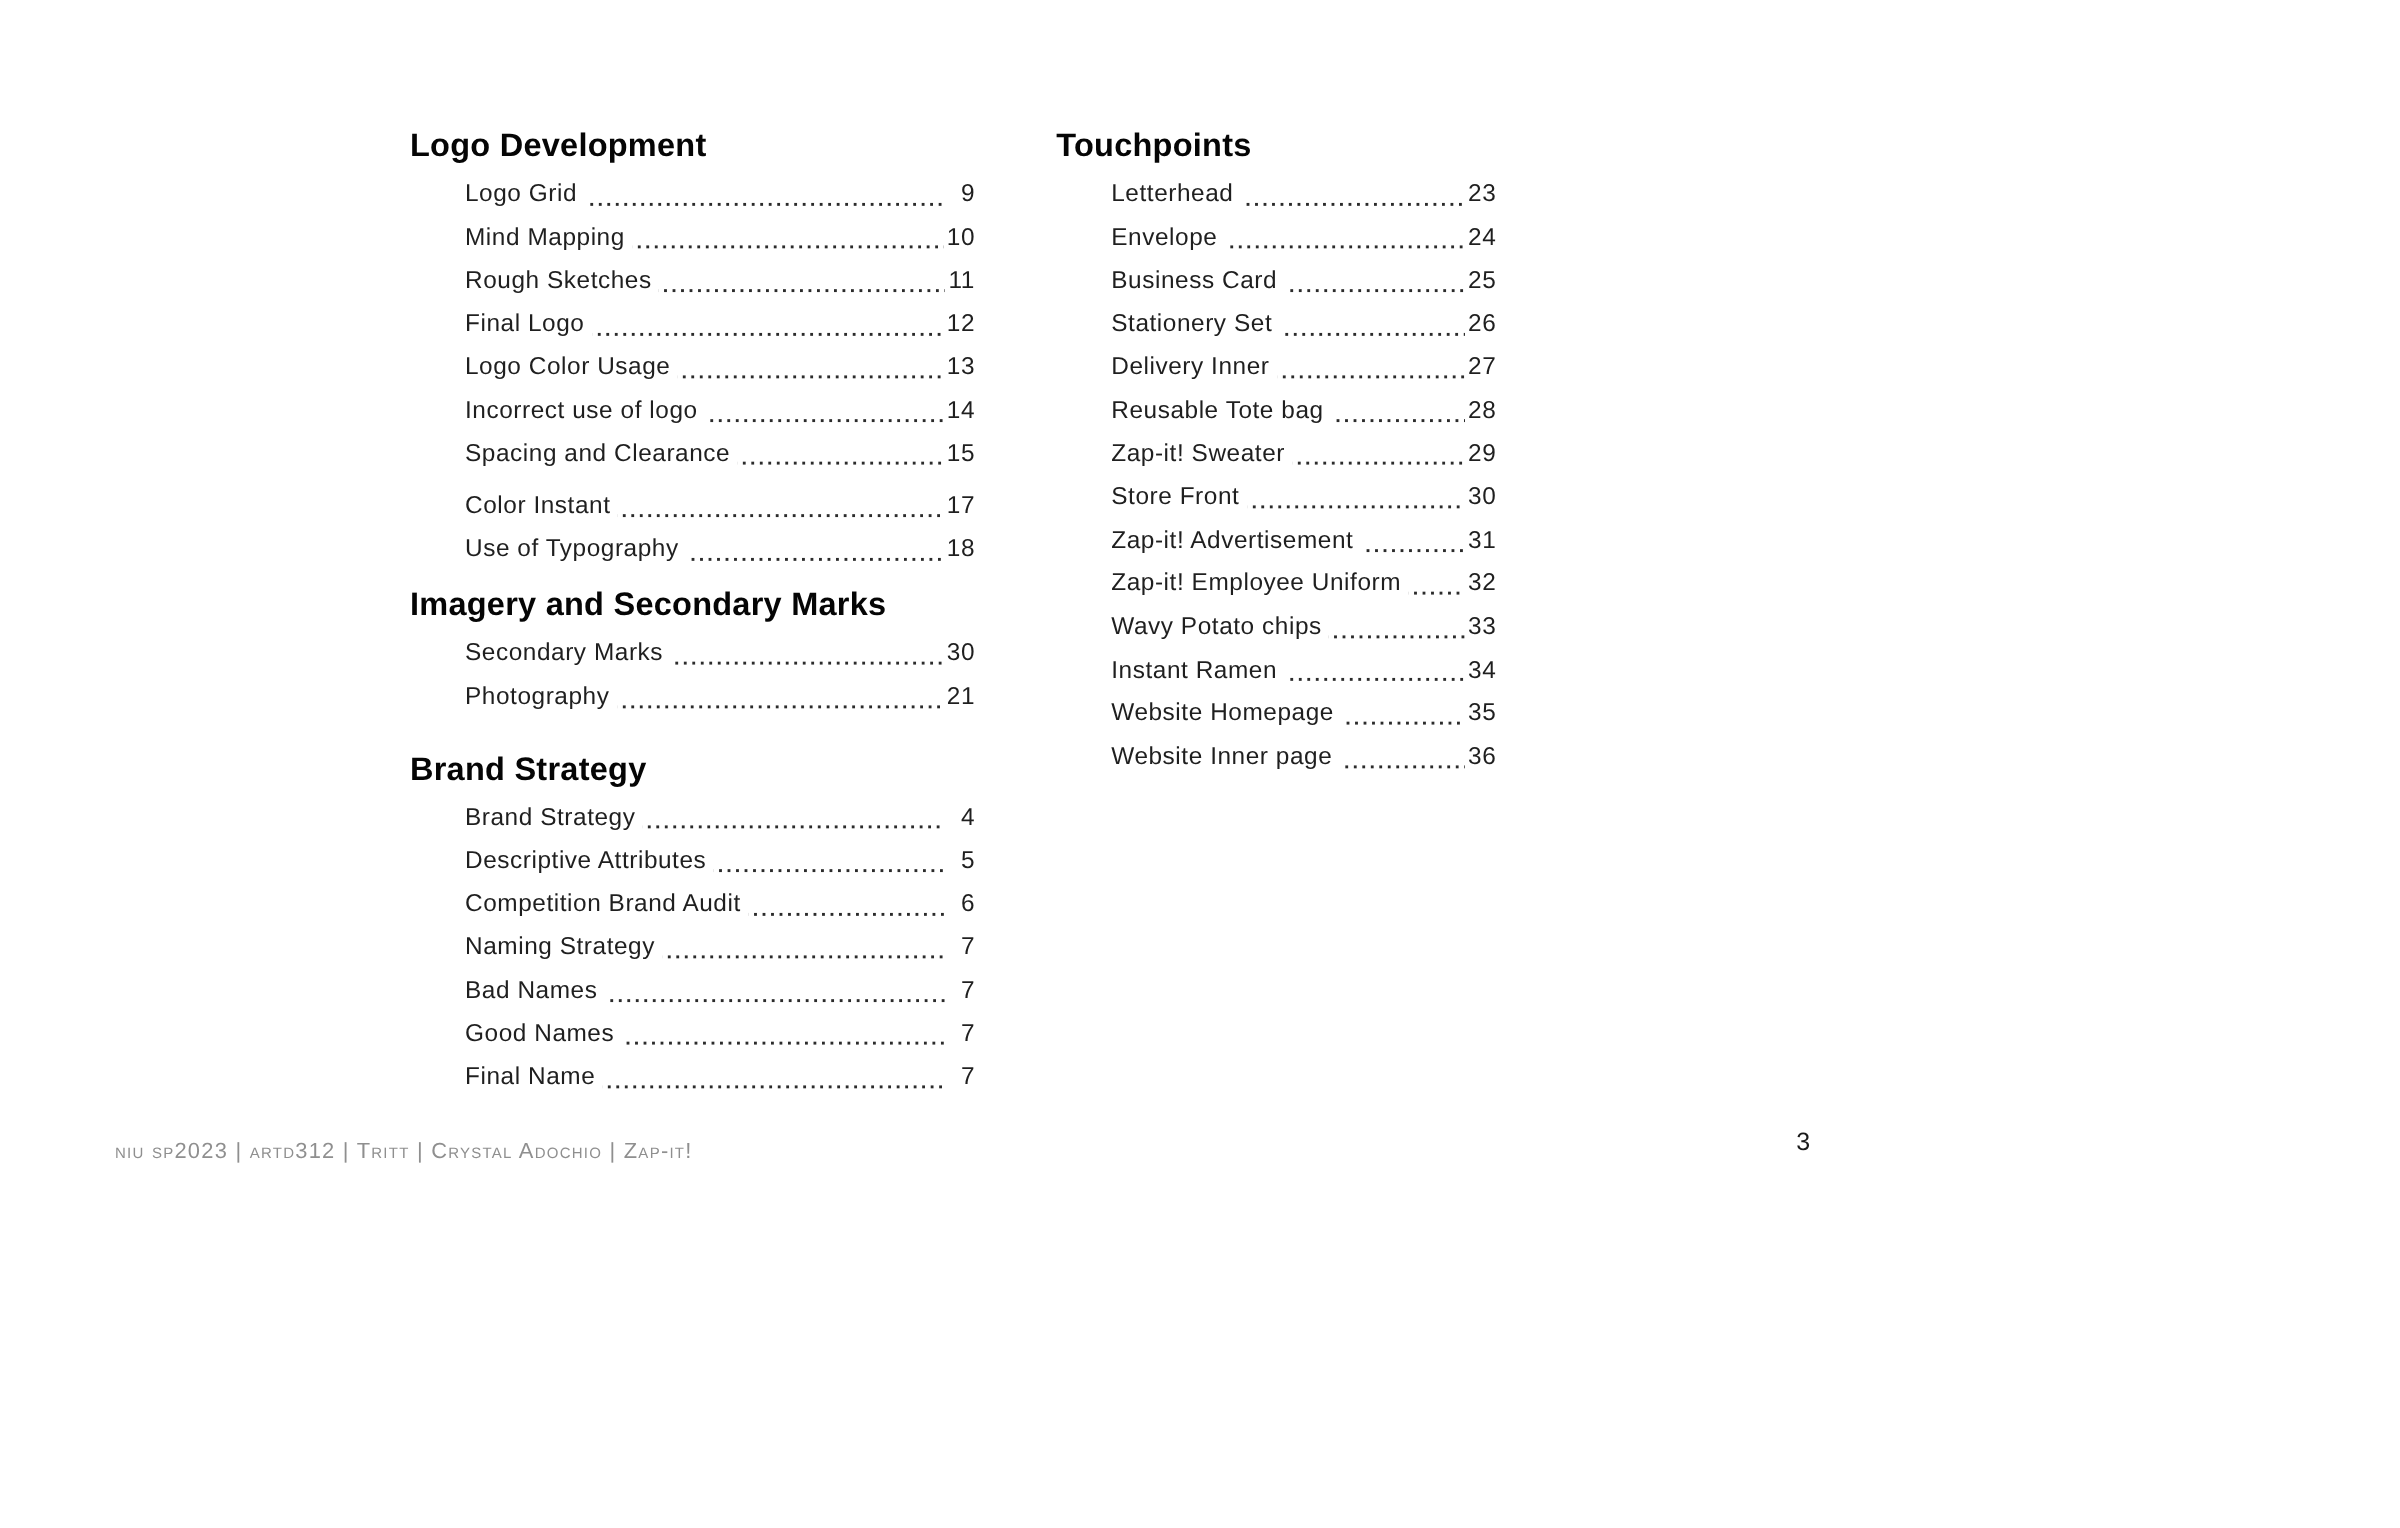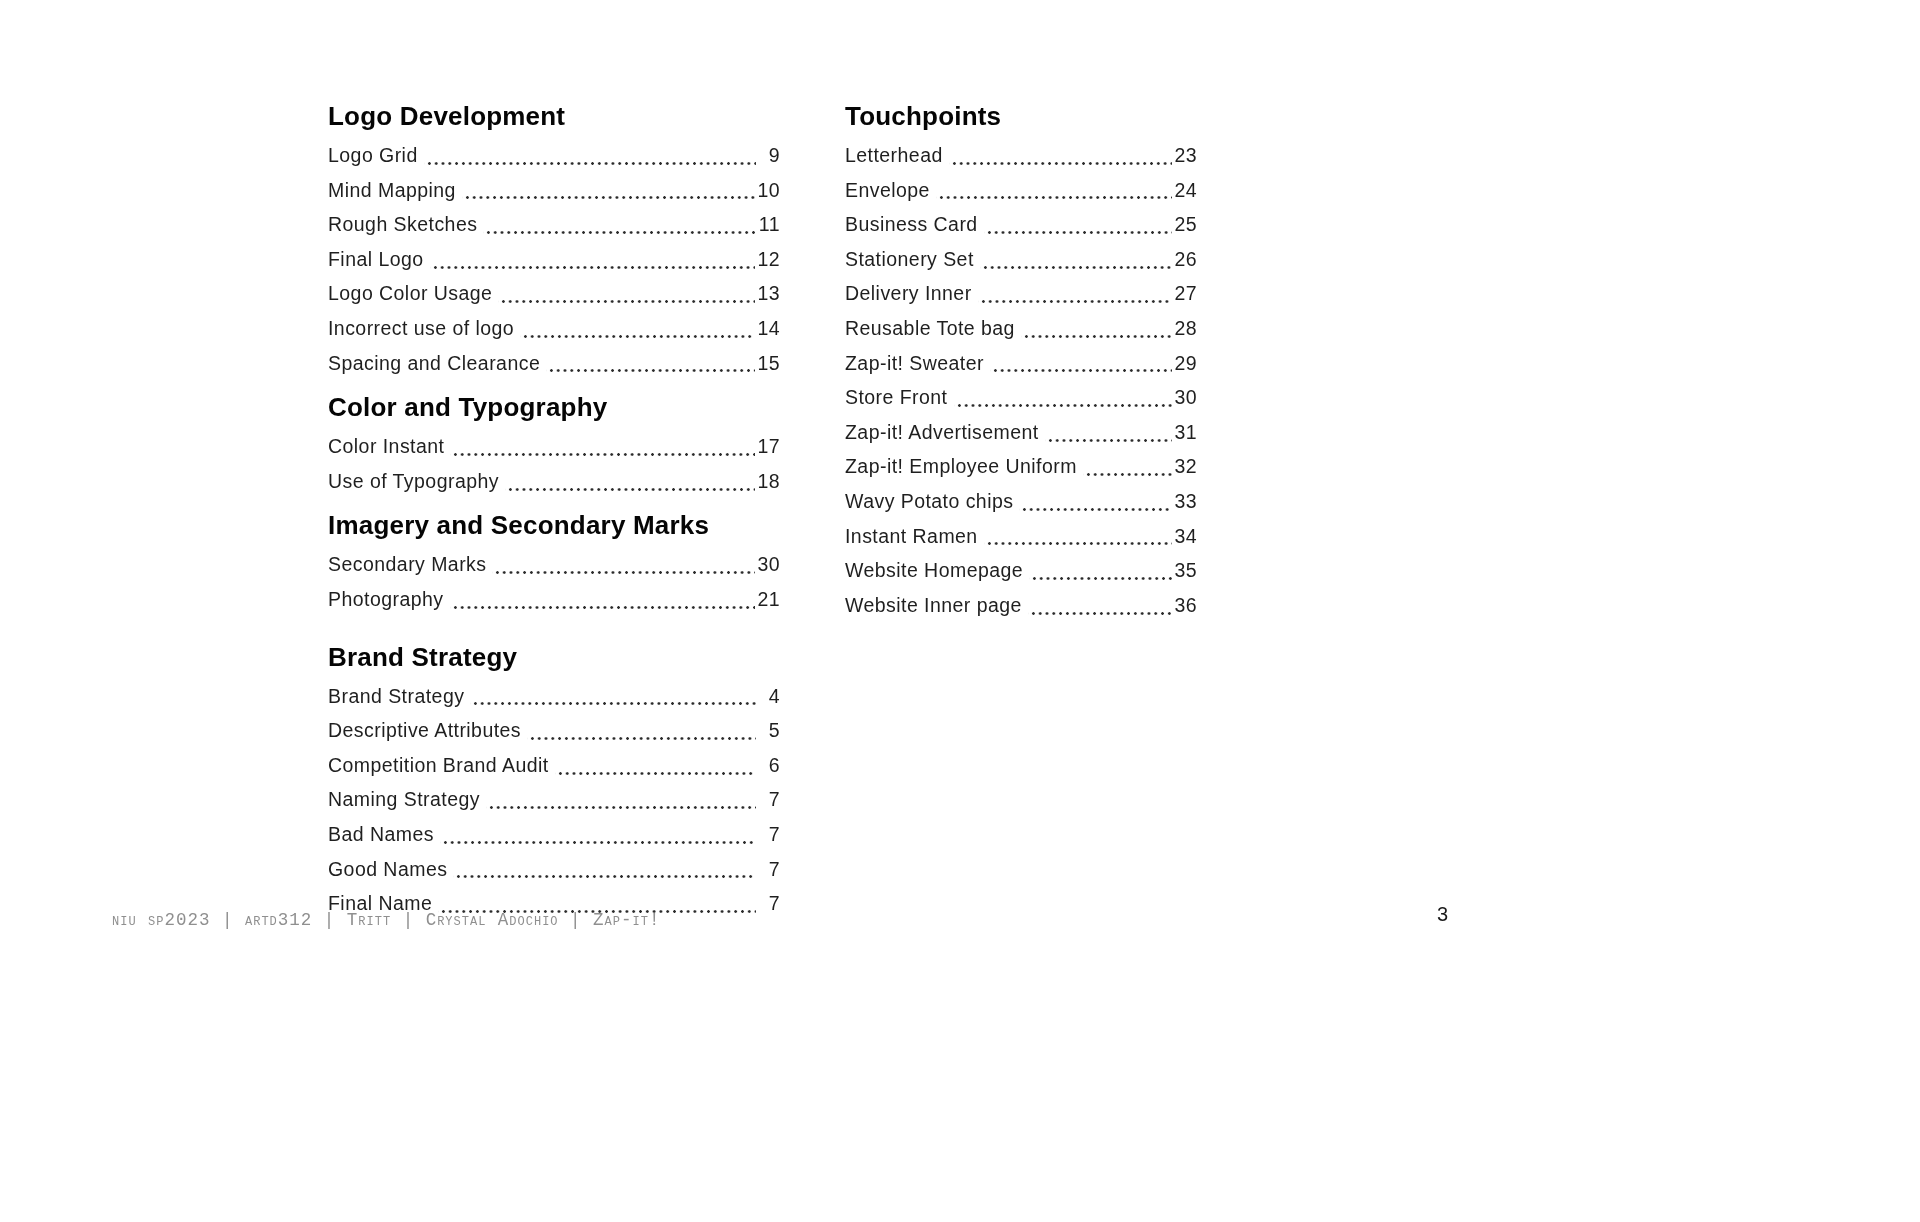--- a/index.html
+++ b/index.html
@@ -43,21 +43,21 @@
 
   .toc-entry {
     display: flex;
     align-items: baseline;
     font-size: 19.5px;
     line-height: 34.6px;
     color: #1f1f1f;
     letter-spacing: 0.45px;
   }
 
-  .entry-title { white-space: nowrap; }
+  .entry-title { white-space: nowrap; margin-left: 44px; }
 
   .entry-leader {
     flex: 1;
     min-width: 14px;
     align-self: stretch;
     margin: 0 2px 0 6px;
     background-image: radial-gradient(circle, #2b2b2b 1.15px, transparent 1.5px);
     background-size: 6.8px 6.8px;
     background-repeat: repeat-x;
     background-position: left 2px bottom 6px;
@@ -65,27 +65,26 @@
 
   .entry-page {
     white-space: nowrap;
     text-align: right;
     min-width: 22px;
   }
 
   
   .footer-credits {
     position: absolute;
-    left: 112px;
+    left: 92px;
     top: 910px;
     font-size: 17.5px;
     letter-spacing: 1px;
     font-variant: small-caps;
     color: #8f8f8f;
-    font-family: Liberation Mono, monospace;
   }
 
   .page-number {
     position: absolute;
     left: 1437px;
     top: 903px;
     font-size: 20px;
     color: #1a1a1a;
   }
 </style>
@@ -128,21 +127,20 @@
             <span class="entry-leader"></span>
             <span class="entry-page">14</span>
           </div>
           <div class="toc-entry">
             <span class="entry-title">Spacing and Clearance</span>
             <span class="entry-leader"></span>
             <span class="entry-page">15</span>
           </div>
         </section>
         <section class="toc-section">
-          <h2 class="toc-heading">Color and Typography</h2>
           <div class="toc-entry">
             <span class="entry-title">Color Instant</span>
             <span class="entry-leader"></span>
             <span class="entry-page">17</span>
           </div>
           <div class="toc-entry">
             <span class="entry-title">Use of Typography</span>
             <span class="entry-leader"></span>
             <span class="entry-page">18</span>
           </div>

